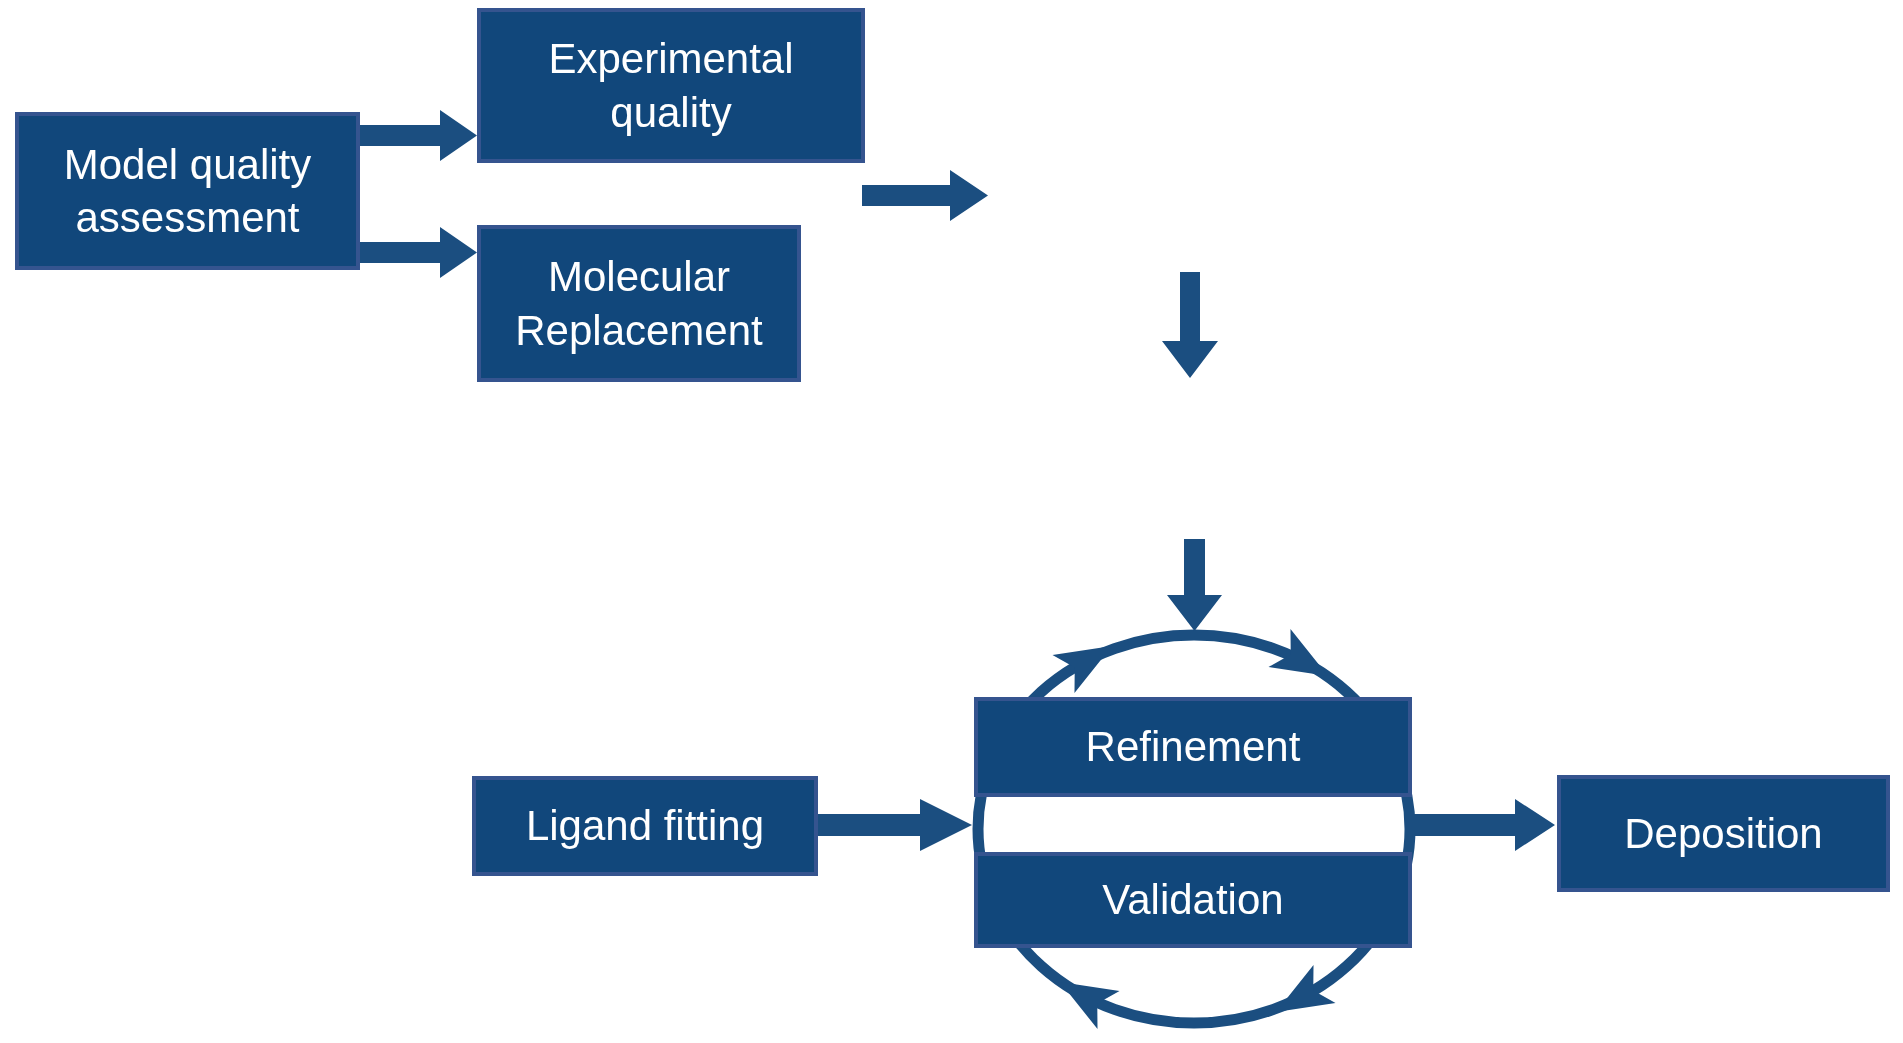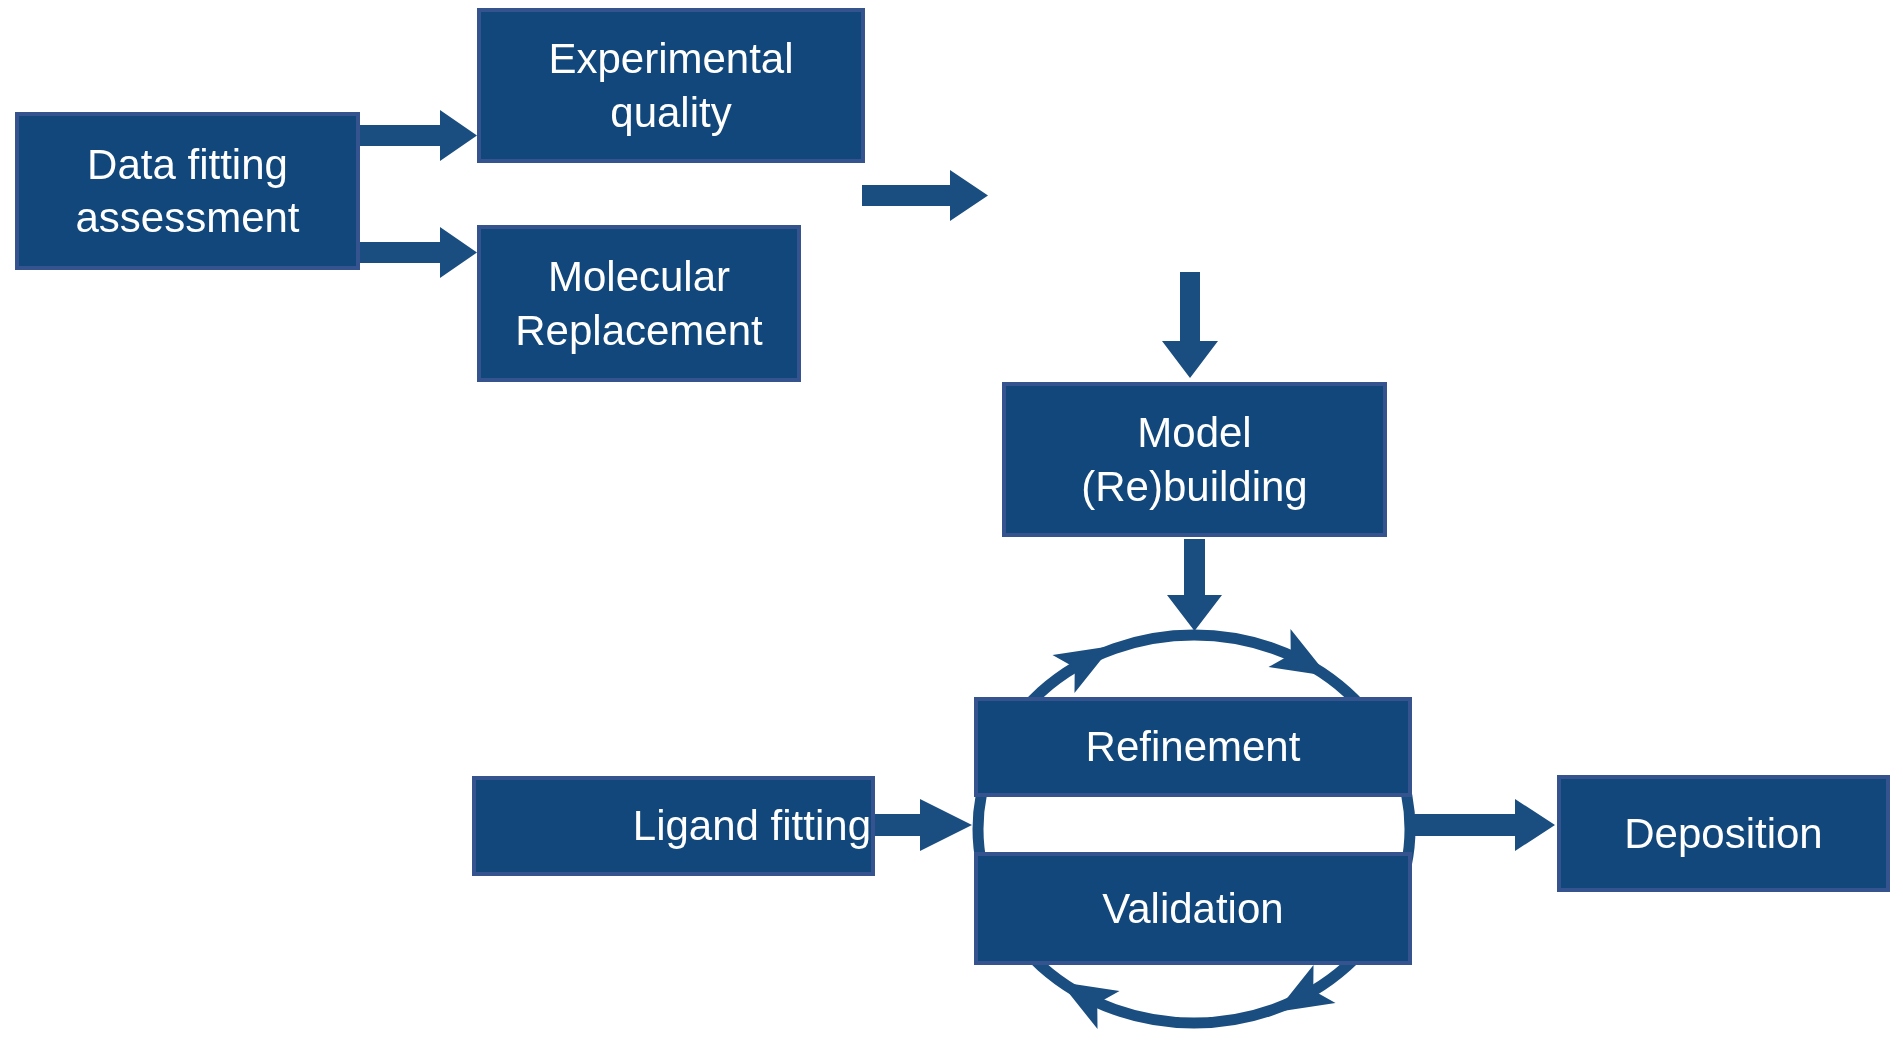--- a/index.html
+++ b/index.html
@@ -35,22 +35,22 @@
     white-space:pre-line;
     z-index:2;
   }
   
   .n-dq  {left:15px;  top:112px; width:345px; height:158px;}
   .n-ep  {left:477px; top:8px;   width:388px; height:155px;}
   .n-mr  {left:477px; top:225px; width:324px; height:157px;}
   .n-dm  {left:995px; top:115px; width:392px; height:157px;}
   .n-mb  {left:1002px;top:382px; width:385px; height:155px;}
   .n-rf  {left:974px; top:697px; width:438px; height:100px;align-items:center;}
-  .n-vl  {left:974px; top:852px; width:438px; height:113px;}
-  .n-lf  {left:472px; top:776px; width:403px; height:100px;justify-content:flex-end;}
+  .n-vl  {left:974px; top:852px; width:438px; height:96px;}
+  .n-lf  {left:472px; top:776px; width:346px; height:100px;}
   .n-dp  {left:1557px;top:775px; width:333px; height:117px;}
 </style>
 </head>
 <body>
 
 <div class="canvas">
 
   <svg class="arrows-layer" viewBox="0 0 1903 1043">
 
     <ellipse class="cycle" cx="1194" cy="829" rx="216" ry="194"></ellipse>
@@ -62,34 +62,30 @@
     <polygon class="shape" points="360,125 440,125 440,110 477,135.5 440,161 440,146 360,146"></polygon>
     <polygon class="shape" points="360,242 440,242 440,227 477,252.5 440,278 440,263 360,263"></polygon>
     <polygon class="shape" points="862,185 950,185 950,170 988,195.5 950,221 950,206 862,206"></polygon>
     <polygon class="shape" points="1180,272 1200,272 1200,341 1218,341 1190,378 1162,341 1180,341"></polygon>
     <polygon class="shape" points="1184,539 1205,539 1205,595 1222,595 1194.5,631 1167,595 1184,595"></polygon>
     <polygon class="shape" points="815,814 920,814 920,799 972,825 920,851 920,836 815,836"></polygon>
     <polygon class="shape" points="1406,814 1515,814 1515,799 1555,825 1515,851 1515,836 1406,836"></polygon>
   </svg>
 
   <div class="node n-dq">
-    <span>Data fitting
+    <span>Model quality
 assessment</span>
   </div>
   <div class="node n-ep">
     <span>Experimental
 quality</span>
   </div>
   <div class="node n-mr">
     <span>Molecular
 Replacement</span>
-  </div>
-  <div class="node n-mb">
-    <span>Model
-(Re)building</span>
   </div>
   <div class="node n-rf">
     <span>Refinement</span>
   </div>
   <div class="node n-vl">
     <span>Validation</span>
   </div>
   <div class="node n-lf">
     <span>Ligand fitting</span>
   </div>

